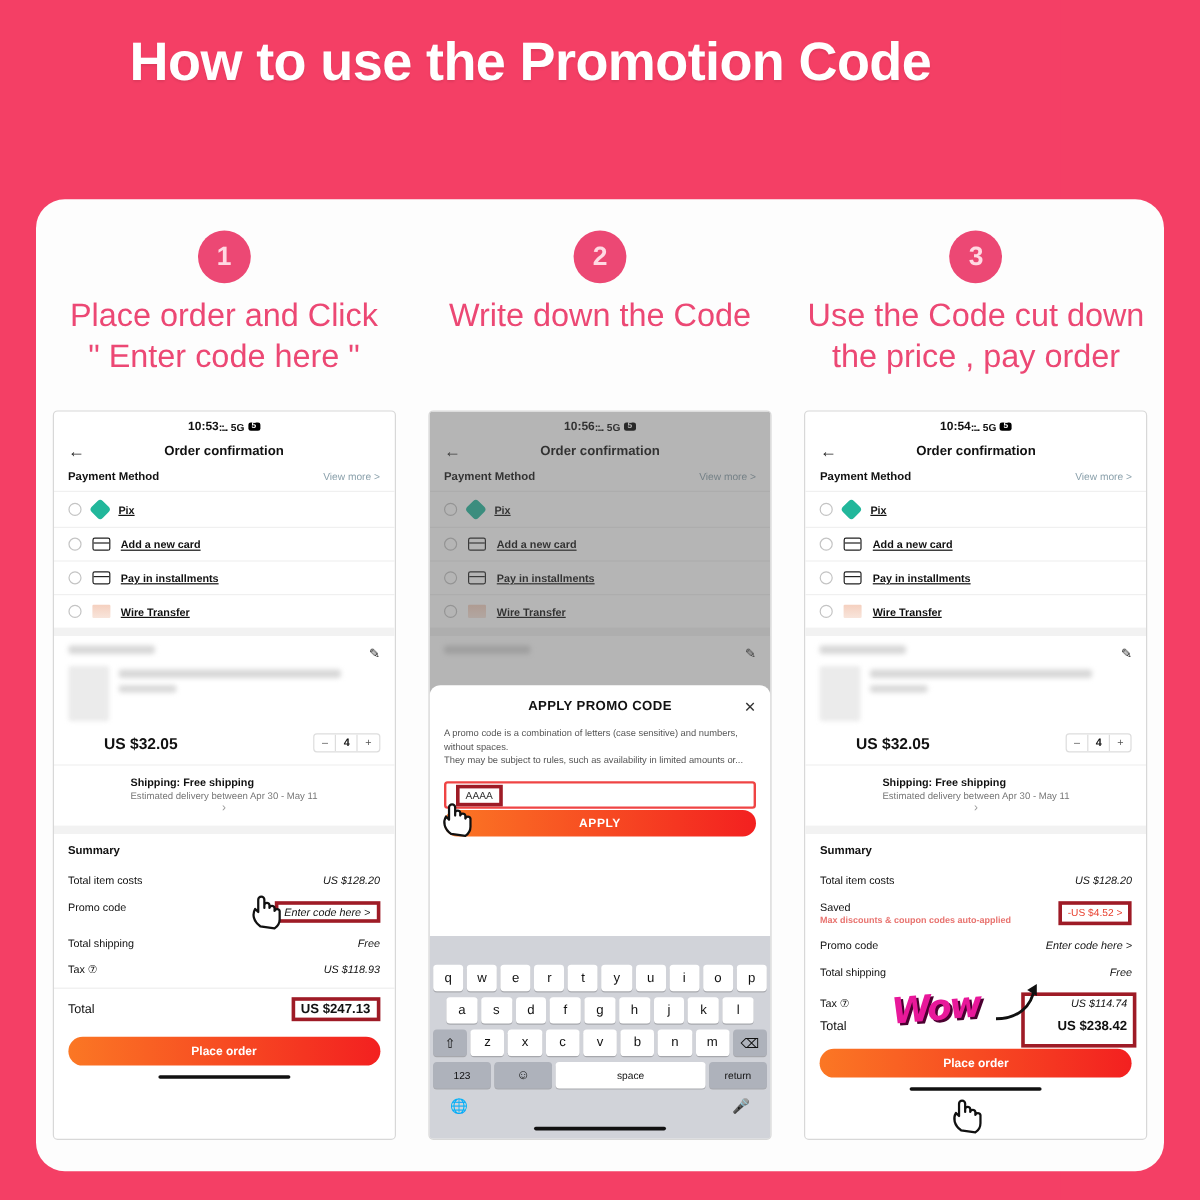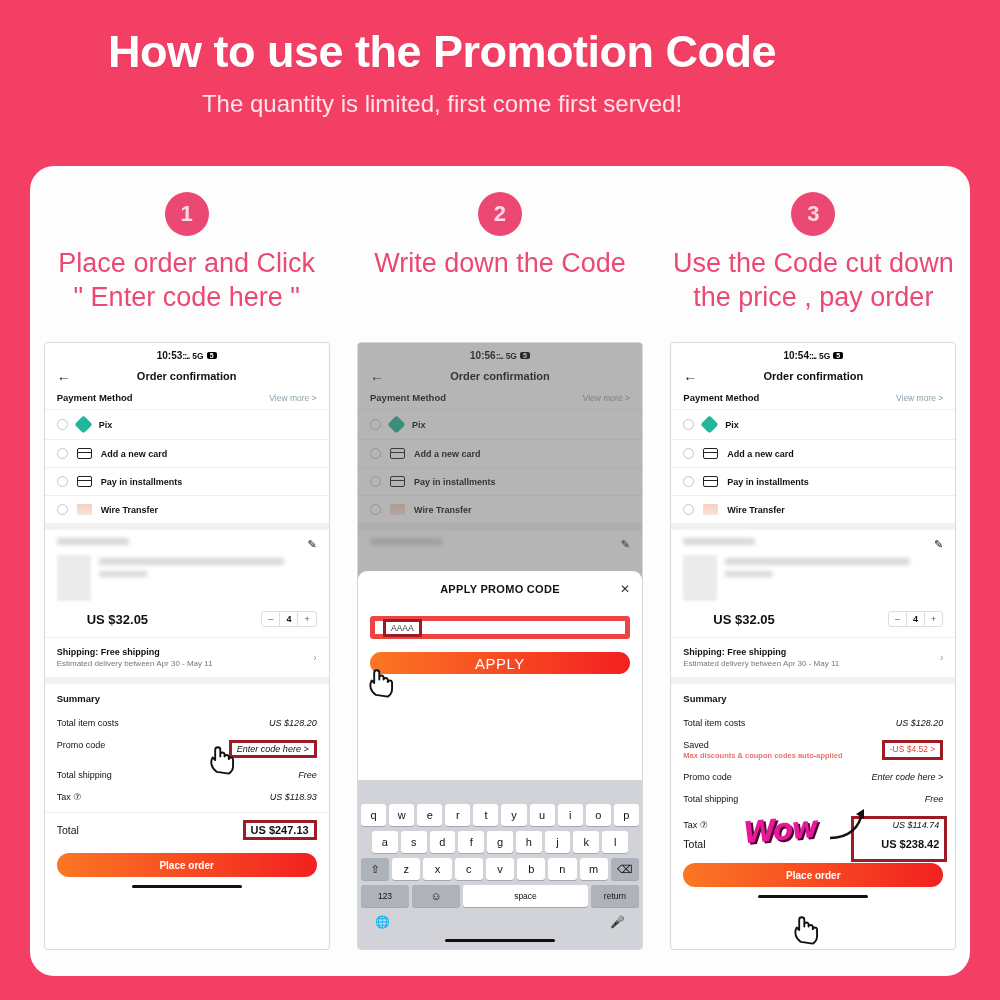--- a/index.html
+++ b/index.html
@@ -84,21 +84,21 @@
 
   .pay-row {
     display: flex; align-items: center; gap: 9px;
     padding: 8px 12px; border-top: 1px solid #f0f0f0;
   }
   .pay-row:first-of-type { border-top: none; }
   .radio {
     width: 11px; height: 11px; border: 1px solid #c4c4c4; border-radius: 50%;
     flex: 0 0 auto;
   }
-  .pm-name { font-size: 9px; font-weight: bold; color: #111; }
+  .pm-name { font-size: 9px; font-weight: bold; color: #111; text-decoration: underline; }
   .pix-ico {
     width: 13px; height: 13px; background: #22b79b;
     transform: rotate(45deg); border-radius: 3px; flex: 0 0 auto;
   }
   .card-ico {
     width: 15px; height: 11px; border: 1.4px solid #222; border-radius: 2px;
     position: relative; flex: 0 0 auto;
   }
   .card-ico::after {
     content: ""; position: absolute; left: 0; right: 0; top: 3px; height: 1.4px; background: #222;
@@ -121,21 +121,21 @@
   .price { font-size: 13px; font-weight: bold; color: #111; padding-left: 30px; }
   .qty {
     display: flex; align-items: center; border: 1px solid #ddd; border-radius: 3px;
     overflow: hidden; font-size: 9px;
   }
   .qty span { padding: 2px 6px; color: #555; }
   .qty .num { border-left: 1px solid #ddd; border-right: 1px solid #ddd; color: #111; font-weight: bold; }
 
   .ship {
     padding: 9px 12px; border-top: 1px solid #f0f0f0; margin-top: 8px;
-    display: flex; justify-content: space-between; align-items: center;
+    display: flex; justify-content: space-between; align-items: center; flex-direction: column;
   }
   .ship-t1 { font-size: 9px; font-weight: bold; color: #111; }
   .ship-t2 { font-size: 8px; color: #777; margin-top: 2px; }
   .chev { color: #999; font-size: 10px; }
 
   
   .summary { padding: 9px 12px 4px 12px; }
   .sum-title { font-size: 9.5px; font-weight: bold; margin-bottom: 8px; }
   .sum-row {
     display: flex; justify-content: space-between; 
@@ -183,27 +183,27 @@
     background: #fff; border-radius: 9px 9px 0 0; overflow: hidden;
   }
   .modal-head {
     display: flex; align-items: center; justify-content: center; position: relative;
     padding: 12px 0 10px 0;
   }
   .modal-head .t { font-size: 11px; font-weight: bold; letter-spacing: .3px; }
   .modal-head .x { position: absolute; right: 12px; font-size: 12px; color: #333; }
   .modal-desc { padding: 0 12px; font-size: 7.8px; color: #555; line-height: 1.5; }
   .promo-input {
-    margin: 11px 12px 0 12px; height: 23px; border: 5px solid #ef4444; border-radius: 3px;
-    display: flex; align-items: center; padding-left: 8px; font-size: 8.5px; color: #333;
+    margin: 11px 12px 0 12px; height: 23px; border: 2px solid #ef4444; border-radius: 3px;
+    display: flex; align-items: flex-end; padding-left: 8px; font-size: 8.5px; color: #333;
   }
   .apply-btn {
-    margin: 13px 12px 0 12px; height: 22px; border-radius: 11px;
+    margin: 1px 12px 0 12px; height: 22px; border-radius: 11px;
     background: linear-gradient(90deg, #fb7724, #f32020);
-    color: #fff; font-size: 15px; font-weight: normal;
+    color: #fff; font-size: 10px; font-weight: bold;
     display: flex; align-items: center; justify-content: center; letter-spacing: .5px;
   }
 
   
   .kb { position: absolute; left: 0; right: 0; bottom: 0; background: #d1d3d9; padding: 4px 3px 0 3px; }
   .kb-row { display: flex; justify-content: center; gap: 3px; margin-bottom: 5px; }
   .key {
     background: #fff; border-radius: 3px; height: 22px; min-width: 22px;
     display: flex; align-items: center; justify-content: center;
     font-size: 11px; color: #111; box-shadow: 0 1px 0 rgba(0,0,0,.2);
@@ -224,21 +224,20 @@
     transform: rotate(-5deg); z-index: 9;
   }
 </style>
 </head>
 <body>
 
 <div class="page">
 
   <div class="hdr">
     <div class="hdr-title">How to use the Promotion Code</div>
-    <div class="hdr-sub">The quantity is limited, first come first served!</div>
   </div>
 
   <div class="card">
 
     <div class="steps">
       <div class="step">
         <div class="badge">1</div>
         <div class="step-title">Place order and Click
 " Enter code here "</div>
       </div>
@@ -396,20 +395,22 @@
           <span class="pencil">✎</span>
         </div>
 
         <div class="dim"></div>
 
         <div class="modal">
           <div class="modal-head">
             <span class="t">APPLY PROMO CODE</span>
             <span class="x">✕</span>
           </div>
+          <div class="modal-desc" style="white-space:pre-line">A promo code is a combination of letters (case sensitive) and numbers, without spaces.
+They may be subject to rules, such as availability in limited amounts or...</div>
           <div class="promo-input">
             <span class="redbox-inline">AAAA</span>
           </div>
           <div class="apply-btn">APPLY</div>
 
           <svg class="hand" style="left:6px; top:95px" viewBox="0 0 40 40">
             <path d="M14 34 C7 29 6 22 9 17 L12 20 L12 8 a3 3 0 0 1 6 0 l0 8 l0 -3 a2.6 2.6 0 0 1 5 0 l0 3 a2.6 2.6 0 0 1 5 0 l0 3 a2.6 2.6 0 0 1 5 0 l0 8 c0 4 -2 7 -5 9 z" fill="#fff" stroke="#111" stroke-width="2.2" stroke-linejoin="round"></path>
           </svg>
 
           <div class="kb">

